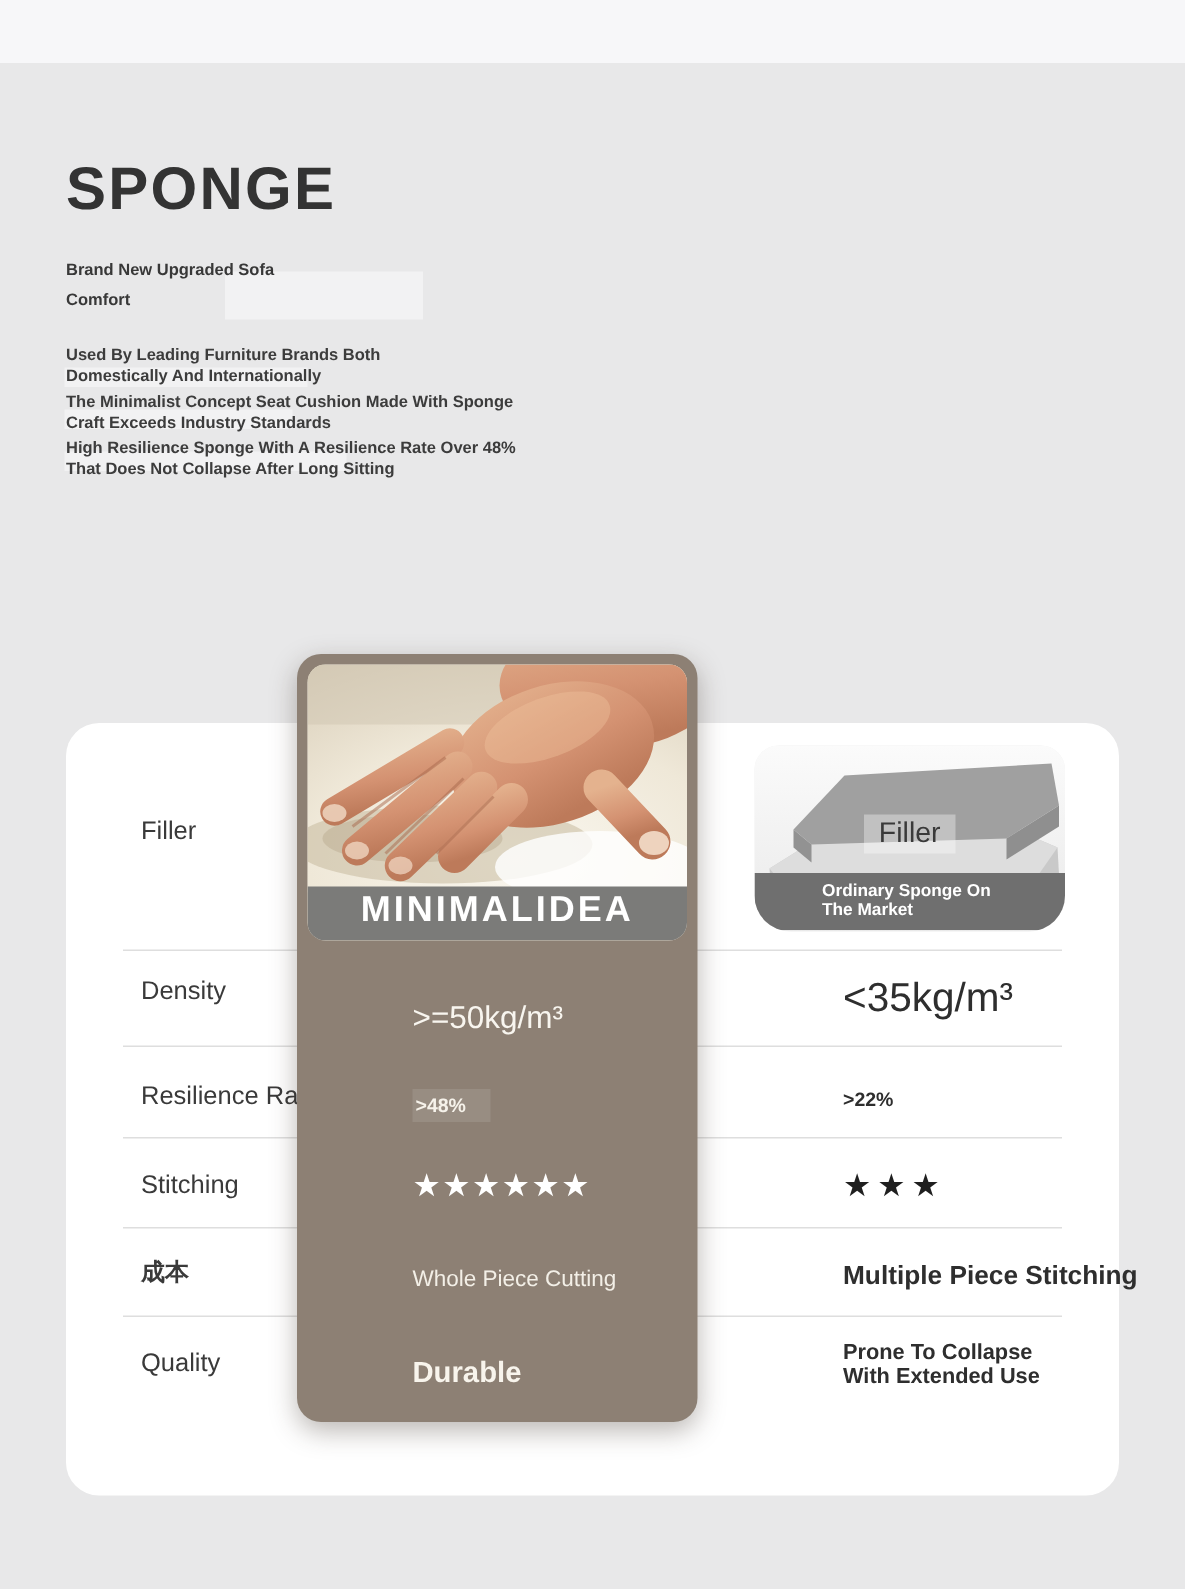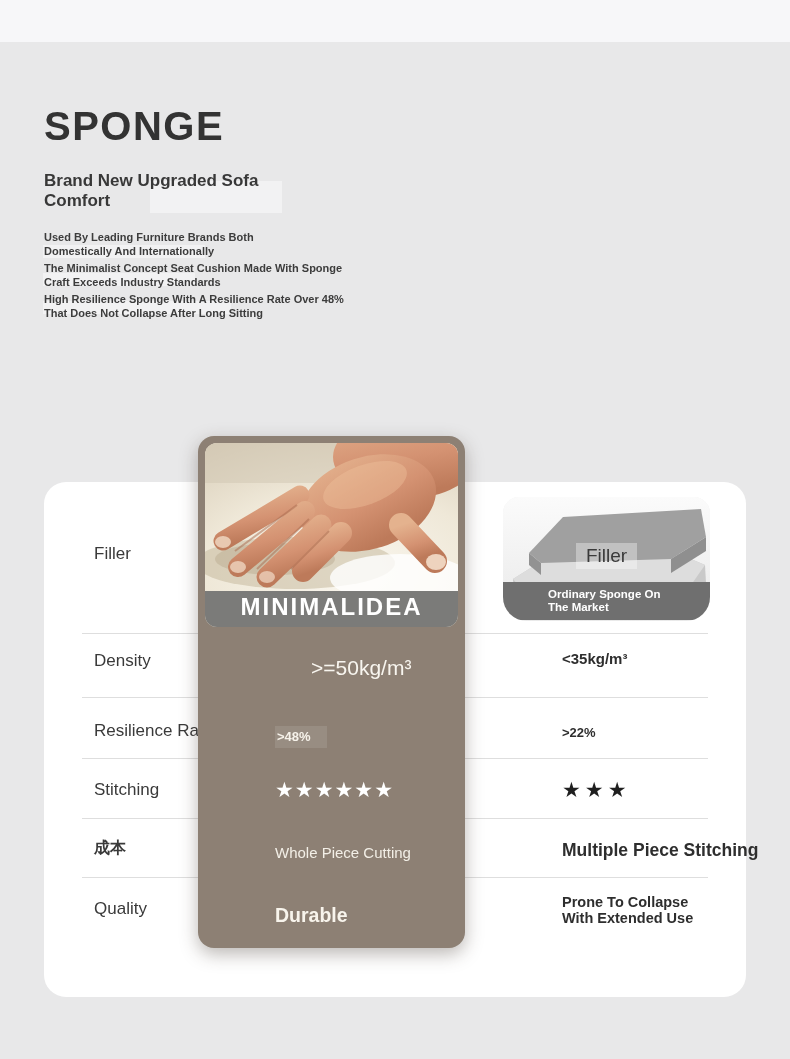--- a/index.html
+++ b/index.html
@@ -9,34 +9,34 @@
     background:#e8e8e9; overflow:hidden;
     font-family:"Liberation Sans","DejaVu Sans",sans-serif;
     color:#3a3a3a;
   }
   .abs { position:absolute; }
   .preline { white-space:pre-line; }
 
   .top-band { left:0; top:0; width:790px; height:42px; background:#f7f7f9; }
 
   .title { left:44px; top:104px; font-size:40px; font-weight:700; letter-spacing:1.5px; color:#333; }
-  .subtitle { left:44px; top:171px; font-size:17px; font-weight:700; line-height:19.5px; color:#383838; width:280px; }
+  .subtitle { left:44px; top:171px; font-size:11px; font-weight:700; line-height:19.5px; color:#383838; width:280px; }
   .points { left:44px; top:231px; width:330px; }
   .points p { font-size:11px; font-weight:700; line-height:13.5px; color:#3c3c3c; margin-bottom:4px; white-space:pre-line; }
 
   .patch { background:rgba(255,255,255,0.45); }
 
   
   .card { left:44px; top:482px; width:702px; height:515px; background:#ffffff; border-radius:22px;padding-left:48px; }
   .divider { left:38px; width:626px; height:1px; background:#dedede; }
   .row-label { left:50px; font-size:17px; font-weight:500; color:#3a3a3a; }
 
   
   .their-val { left:518px; color:#2e2e2e; }
-  .their-big { font-size:15px; font-weight:700; }
+  .their-big { font-size:27px; font-weight:400; }
   .their-small { font-size:13px; font-weight:700; }
   .their-stars { font-size:21px; letter-spacing:4px; color:#1f1f1f; font-family:"DejaVu Sans",sans-serif; }
   .their-cost { font-size:17.5px; font-weight:700; white-space:nowrap; }
   .their-quality { font-size:14.5px; font-weight:700; line-height:16px; }
 
   .competitor-img {
     left:459px; top:15px; width:207px; height:124px;
     border-radius:16px 16px 24px 24px; overflow:hidden; background:#f2f2f2;
   }
   .competitor-img svg { position:absolute; left:0; top:0; }
@@ -184,21 +184,21 @@
         <ellipse cx="18" cy="99" rx="8" ry="6" fill="#ecd0ba" opacity="0.9"></ellipse>
         <ellipse cx="33" cy="124" rx="8" ry="6" fill="#ecd0ba" opacity="0.85"></ellipse>
         <ellipse cx="62" cy="134" rx="8" ry="6" fill="#ecd0ba" opacity="0.8"></ellipse>
         <ellipse cx="231" cy="119" rx="10" ry="8" fill="#f0d8c4" opacity="0.95"></ellipse>
 
         <ellipse cx="160" cy="42" rx="44" ry="20" fill="#f0c49e" opacity="0.4" transform="rotate(-20 160 42)"></ellipse>
       </svg>
       <div class="abs brand-band">MINIMALIDEA</div>
     </div>
 
-    <div class="abs our-val our-density" style="top:220px;margin-left:36px;">&gt;=50kg/m³</div>
+    <div class="abs our-val our-density" style="top:231px;">&gt;=50kg/m³</div>
     <div class="abs our-val our-small" style="top:290px;">
       <span>&gt;48%</span>
     </div>
     <div class="abs our-val our-stars" style="top:342px;">★★★★★★</div>
     <div class="abs our-val our-cost" style="top:408px;">Whole Piece Cutting</div>
     <div class="abs our-val our-quality" style="top:468px;">Durable</div>
   </div>
 
 </div>
 

